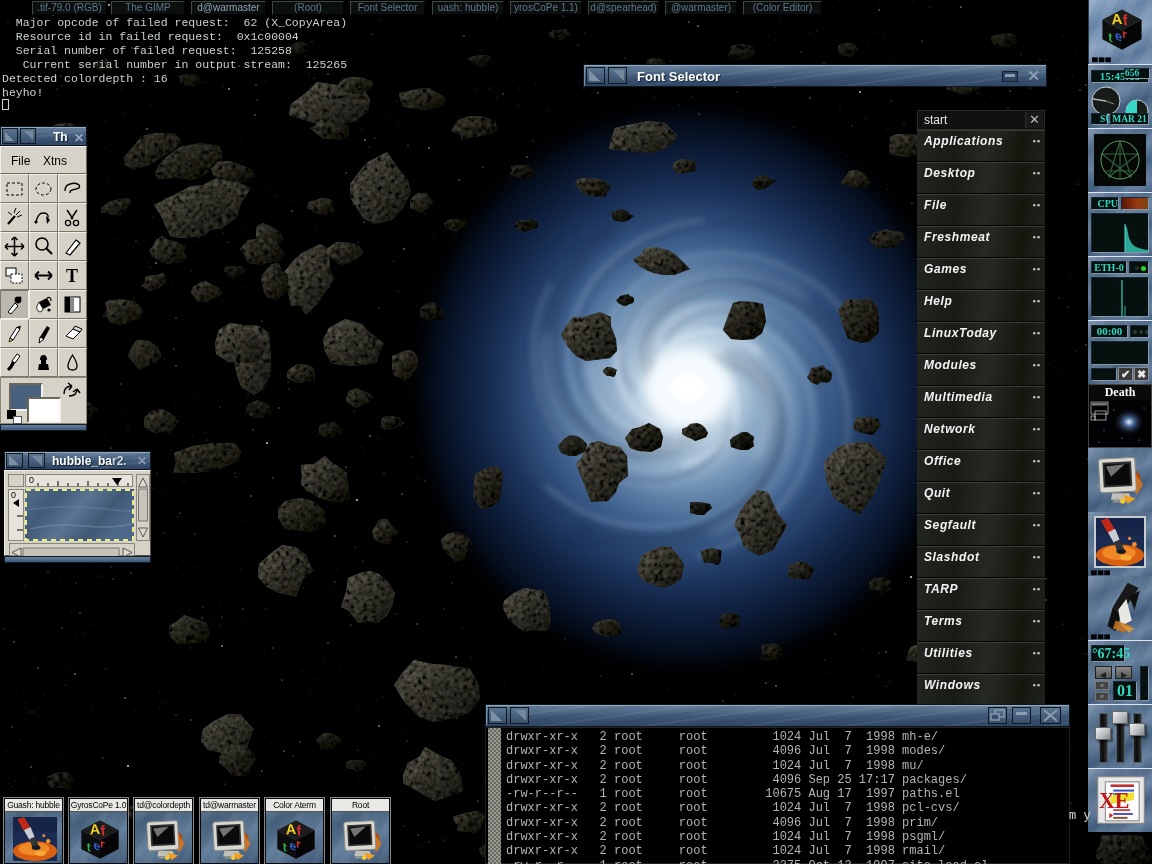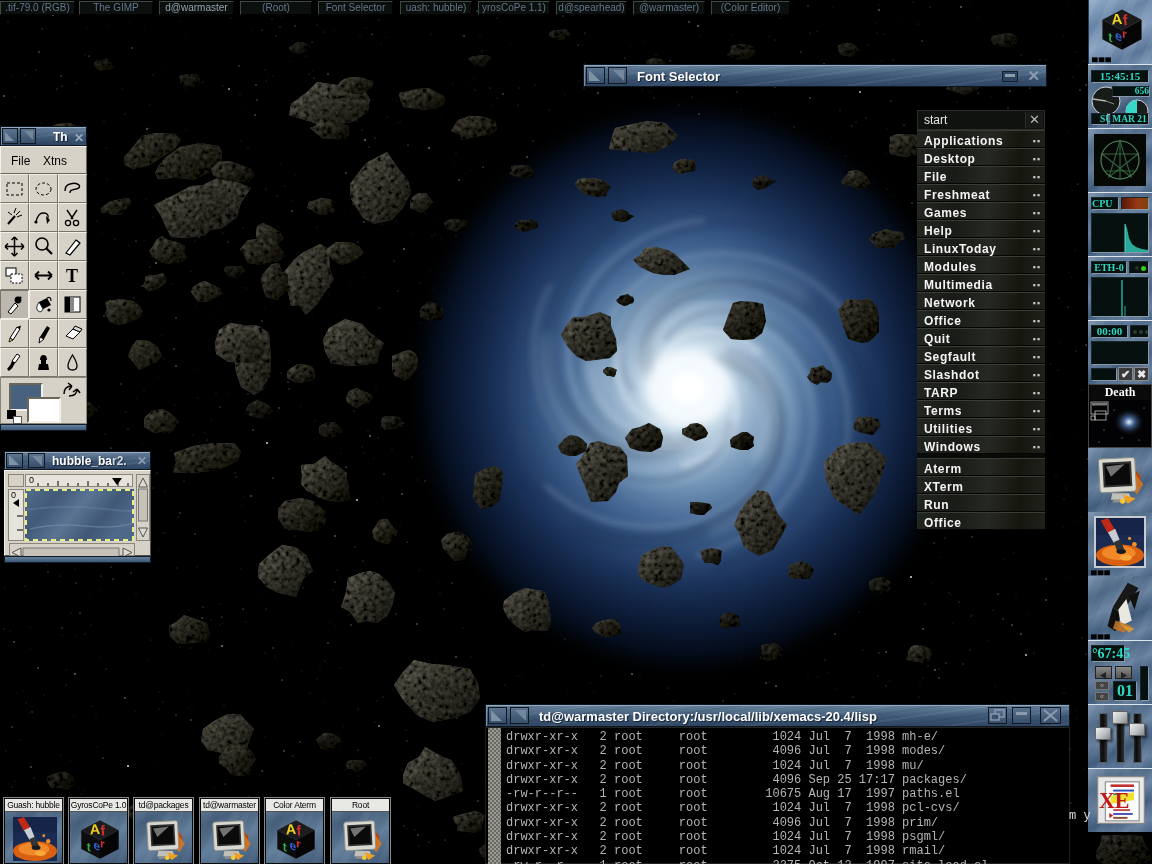--- a/index.html
+++ b/index.html
@@ -1,28 +1,28 @@
 <!DOCTYPE html>
 <html><head><meta charset="utf-8"><style>
 *{margin:0;padding:0;box-sizing:border-box;}
 html,body{width:1152px;height:864px;overflow:hidden;background:#000;font-family:"Liberation Sans",sans-serif;}
 #scene{position:relative;width:1152px;height:864px;overflow:hidden;}
 #bg{position:absolute;left:0;top:0;}
 #taskbar{position:absolute;left:0;top:0;height:16px;width:792px;}
-.tbtn{position:absolute;top:1px;height:14px;background:#0b100e;border:1px solid;border-color:#3d4a44 #000 #000 #3d4a44;color:#61758a;font-size:10px;line-height:12px;text-align:center;overflow:hidden;white-space:nowrap;}
+.tbtn{position:absolute;top:1px;height:14px;background:#0b100e;border:1px solid;border-color:#3d4a44 #000 #000 #3d4a44;color:#61758a;font-size:10px;line-height:12px;text-align:center;overflow:hidden;white-space:nowrap;margin-left:32px;}
 #errtext{position:absolute;left:2px;top:16px;color:#c9d2ce;font-family:"Liberation Mono",monospace;font-size:11.5px;line-height:13.9px;white-space:pre;}
 .wtitle{position:absolute;border:1px solid #0e1620;box-shadow:inset 0 1px 0 #93aabf,inset 1px 0 0 #7890a8;background:repeating-linear-gradient(172deg,rgba(225,235,245,0.07) 0 2px,rgba(225,235,245,0) 2px 7px,rgba(10,20,40,0.08) 7px 9px,rgba(10,20,40,0) 9px 14px),linear-gradient(180deg,#68829e,#3e5876 55%,#2f4564);}
 .wtbtn{position:absolute;top:2px;width:19px;height:17px;border:1px solid #101820;background:linear-gradient(180deg,#5a7490,#394f6c);}
 .tri1{width:0;height:0;border-left:11px solid #7e92a6;border-top:11px solid transparent;position:absolute;left:2px;bottom:2px;}
 .tri2{width:0;height:0;border-right:11px solid #74889c;border-bottom:11px solid transparent;position:absolute;right:2px;top:2px;}
 .wtext{position:absolute;color:#fff;font-weight:bold;font-size:13px;text-shadow:1px 1px 1px #12202e;}
 #smenu{position:absolute;left:917px;top:110px;width:128px;}
 .sm-title{height:20px;background:#101210;border:1px solid #2a2d2a;color:#e8e8e8;font-size:12px;line-height:18px;padding-left:6px;position:relative;}
 .sm-x{position:absolute;right:1px;top:1px;width:18px;height:16px;background:#181a18;color:#b8b8b8;font-size:13px;line-height:15px;text-align:center;border-left:1px solid #2a2d2a;}
-.sm-item{height:18px;background:linear-gradient(100deg,#232520 0%,#191b16 30%,#262822 55%,#15170f 80%,#1f211c 100%);border-top:1px solid #3a3d36;border-bottom:1px solid #050604;color:#f4f4f4;font-size:12px;font-weight:bold;line-height:20px;padding-left:7px;letter-spacing:0.6px;position:relative;}
+.sm-item{height:32px;background:linear-gradient(100deg,#232520 0%,#191b16 30%,#262822 55%,#15170f 80%,#1f211c 100%);border-top:1px solid #3a3d36;border-bottom:1px solid #050604;color:#f4f4f4;font-size:12px;font-weight:bold;line-height:20px;padding-left:7px;letter-spacing:0.6px;position:relative;font-style:italic;}
 .sm-arrow{position:absolute;right:4px;top:7px;color:#c8c8c4;font-size:9px;letter-spacing:1px;line-height:7px;}
 .sm-gap{height:4px;background:rgba(10,10,8,0.85);}
 .tcell{width:29px;height:29px;background:#d6d2c8;border:1px solid;border-color:#f2efe8 #787468 #787468 #f2efe8;position:relative;float:left;}
 #xterm{position:absolute;left:485px;top:704px;width:585px;height:160px;}
 #xterm pre{position:absolute;left:21px;top:26px;color:#b4b4b4;font-family:"Liberation Mono",monospace;font-size:12px;line-height:14.3px;}
 .dtile{position:absolute;left:1088px;width:64px;height:64px;}
 .sky{background:repeating-linear-gradient(115deg,rgba(235,242,250,0.05) 0 7px,rgba(235,242,250,0) 7px 16px,rgba(8,16,40,0.06) 16px 24px,rgba(8,16,40,0) 24px 34px),linear-gradient(155deg,#7b91ad 0%,#526d89 25%,#6d86a3 45%,#415c7c 65%,#67809e 85%,#496485 100%);}
 .inset{position:absolute;background:#06100e;border:1px solid;border-color:#1a2530 #8798a8 #8798a8 #1a2530;color:#2fd8c2;font-family:Liberation Serif, serif;font-weight:bold;}
 .ibox{position:absolute;top:798px;width:59px;height:66px;border:1px solid #0a0a0a;outline:1px solid #888;background:repeating-linear-gradient(115deg,rgba(235,242,250,0.05) 0 7px,rgba(235,242,250,0) 7px 16px,rgba(8,16,40,0.06) 16px 24px,rgba(8,16,40,0) 24px 34px),linear-gradient(155deg,#6d84a0,#48627e 30%,#64809c 60%,#3d5674);}
 .ibox .lab{position:absolute;left:0;top:0;right:0;height:13px;background:#e8e8e4;border-bottom:1px solid #555;color:#000;font-size:8.5px;line-height:13px;text-align:center;letter-spacing:-0.2px;white-space:nowrap;overflow:hidden;}
@@ -2030,20 +2030,27 @@
       <div class="tbtn" style="left:79px;width:74px;color:#61758a">The GIMP</div>
       <div class="tbtn" style="left:159px;width:75px;color:#93a3b3">d@warmaster</div>
       <div class="tbtn" style="left:240px;width:72px;color:#61758a">(Root)</div>
       <div class="tbtn" style="left:318px;width:75px;color:#61758a">Font Selector</div>
       <div class="tbtn" style="left:400px;width:72px;color:#61758a">uash: hubble)</div>
       <div class="tbtn" style="left:478px;width:72px;color:#61758a">yrosCoPe 1.1)</div>
       <div class="tbtn" style="left:556px;width:71px;color:#61758a">d@spearhead)</div>
       <div class="tbtn" style="left:633px;width:72px;color:#61758a">@warmaster)</div>
       <div class="tbtn" style="left:711px;width:79px;color:#61758a">(Color Editor)</div>
     </div>
+<pre id="errtext">  Major opcode of failed request:  62 (X_CopyArea)
+  Resource id in failed request:  0x1c00004
+  Serial number of failed request:  125258
+   Current serial number in output stream:  125265
+Detected colordepth : 16
+heyho!
+<span style="display:inline-block;width:7px;height:11px;border:1px solid #c9d2ce;"></span></pre>
 <div class="wtitle" style="left:583px;top:64px;width:464px;height:23px;">
       <div class="wtbtn" style="left:2px;">
         <div class="tri1"></div>
       </div>
       <div class="wtbtn" style="left:24px;">
         <div class="tri2"></div>
       </div>
       <div class="wtext" style="left:53px;top:4px;">Font Selector</div>
       <div style="position:absolute;right:28px;top:6px;width:16px;height:11px;background:#2e4460;border:1px solid #15202e;">
         <div style="position:absolute;left:2px;top:2px;width:10px;height:3px;background:#8a9cae;"></div>
@@ -2310,21 +2317,20 @@
 <div style="position:absolute;left:0;top:105px;width:147px;height:7px;background:linear-gradient(180deg,#66809c,#3c5878);border:1px solid #101c28;"></div>
 </div>
 <div id="xterm">
 <div class="wtitle" style="left:0;top:0;width:585px;height:23px;">
 <div class="wtbtn" style="left:2px;">
           <div class="tri1"></div>
         </div>
 <div class="wtbtn" style="left:24px;">
           <div class="tri2"></div>
         </div>
-<div class="wtext" style="left:53px;top:4px;">td@warmaster Directory:/usr/local/lib/xemacs-20.4/lisp</div>
 <div class="wtbtn" style="right:62px;width:19px;">
           <svg width="15" height="13" style="position:absolute;left:1px;top:1px;">
             <rect x="5" y="1" width="9" height="7" fill="none" stroke="#8a9cae" stroke-width="1.4"></rect>
             <rect x="1" y="5" width="8" height="6" fill="#3a5070" stroke="#8a9cae" stroke-width="1.4"></rect>
           </svg>
         </div>
 <div class="wtbtn" style="right:38px;width:19px;">
           <div style="position:absolute;left:3px;top:4px;width:11px;height:3px;background:#8a9cae;"></div>
         </div>
 <div class="wtbtn" style="right:8px;width:21px;">
@@ -2370,21 +2376,21 @@
 <polygon points="3,12 20,21 20,38 3,29" fill="#0d0d0d"></polygon>
 <polygon points="37,12 20,21 20,38 37,29" fill="#050505"></polygon>
 <text x="11" y="16" font-family="Liberation Sans,sans-serif" font-weight="bold" font-size="13" fill="#f0d020" transform="rotate(-3 11 16)">A</text>
 <text x="21" y="17" font-family="Liberation Sans,sans-serif" font-weight="bold" font-size="13" fill="#d03030" transform="rotate(-6 21 17)">f</text>
 <text x="8" y="27" font-family="Liberation Sans,sans-serif" font-weight="bold" font-size="11" fill="#30b050" transform="skewY(22)">t</text>
 <text x="14" y="23" font-family="Liberation Sans,sans-serif" font-weight="bold" font-size="11" fill="#3060d0" transform="skewY(22)">e</text>
 <text x="20" y="19" font-family="Liberation Sans,sans-serif" font-weight="bold" font-size="11" fill="#d03030" transform="skewY(22)">r</text>
 </svg></div>
 </div>
     <div class="ibox" style="left:134px;">
-<div class="lab">td@packages</div>
+<div class="lab">td@colordepth</div>
 <div style="position:absolute;left:8px;top:18px;"><svg width="44" height="44" viewBox="0 0 40 40">
 <polygon points="28,8 36,18 33,30 26,22" fill="#b84808"></polygon>
 <polygon points="30,14 38,24 33,32 27,25" fill="#e07818" opacity="0.8"></polygon>
 <polygon points="14,31 27,31 29,36 13,36" fill="#c0c0b8"></polygon>
 <polygon points="15,36 27,36 28,38 14,38" fill="#90908a"></polygon>
 <rect x="4" y="4" width="28" height="26" rx="2" fill="#d8d8d0" transform="rotate(-3 18 17)"></rect>
 <rect x="4" y="4" width="28" height="26" rx="2" fill="none" stroke="#8a8a84" stroke-width="0.8" transform="rotate(-3 18 17)"></rect>
 <rect x="7" y="7" width="22" height="19" fill="#303030" transform="rotate(-3 18 17)"></rect>
 <rect x="8.5" y="8.5" width="19" height="16" fill="#0a0a0a" transform="rotate(-3 18 17)"></rect>
 <polygon points="9.5,10 24,9 13,18" fill="#c8c8c8" opacity="0.55" transform="rotate(-3 18 17)"></polygon>
@@ -2451,42 +2457,42 @@
 </svg></div>
 <div style="position:absolute;left:3px;bottom:2px;color:#000;font-size:8px;letter-spacing:1px;">▄▄▄</div>
 </div>
       <div class="dtile sky" style="top:64px;border-top:1px solid #dde5ee;">
 <div class="inset" style="left:3px;top:5px;width:58px;height:13px;font-size:11px;line-height:11px;text-align:center;letter-spacing:0;">15:45:15</div>
 <svg style="position:absolute;left:2px;top:20px;" width="32" height="32">
           <circle cx="16" cy="16" r="14" fill="#181c18" stroke="#c8d0d8" stroke-width="1"></circle>
           <line x1="16" y1="16" x2="3" y2="14" stroke="#b0b8b0" stroke-width="1.5"></line>
           <line x1="16" y1="16" x2="24" y2="19" stroke="#889088" stroke-width="1"></line>
         </svg>
-<div class="inset" style="right:2px;top:21px;width:38px;height:11px;font-size:9.5px;line-height:9px;text-align:right;">656</div>
+<div class="inset" style="right:2px;top:3px;width:26px;height:11px;font-size:9.5px;line-height:9px;text-align:left;">656</div>
 <svg style="position:absolute;right:3px;top:34px;" width="24" height="24">
           <circle cx="12" cy="12" r="11" fill="#1a1e1a" stroke="#c8d0d8" stroke-width="1"></circle>
           <path d="M12 1 A11 11 0 0 0 12 23 Z" fill="#38d8c8"></path>
         </svg>
 <div class="inset" style="left:3px;bottom:3px;width:17px;height:12px;font-size:9.5px;line-height:10px;text-align:center;padding-left:8px;">SU</div>
 <div class="inset" style="left:22px;bottom:3px;width:39px;height:12px;font-size:9.5px;line-height:10px;text-align:center;">MAR 21</div>
 </div>
       <div class="dtile sky" style="top:128px;border-top:1px solid #dde5ee;">
 <div style="position:absolute;left:6px;top:5px;width:52px;height:52px;background:#060806;">
 <svg width="52" height="52" viewBox="0 0 52 52">
             <g stroke="#478a55" stroke-width="1.1" fill="none" opacity="0.7">
               <circle cx="26" cy="26" r="19"></circle>
               <path d="M26 7 L15 43 L44 20 L8 20 L37 43 Z"></path>
               <path d="M26 45 L26 10 M12 37 L40 37"></path>
             </g>
             <circle cx="26" cy="26" r="19" fill="none" stroke="#78b888" stroke-width="0.7" opacity="0.6"></circle>
           </svg>
 </div>
 </div>
       <div class="dtile sky" style="top:192px;border-top:1px solid #dde5ee;">
-<div class="inset" style="left:3px;top:4px;width:28px;height:13px;font-size:10px;line-height:11px;text-align:left;">CPU</div>
+<div class="inset" style="left:3px;top:4px;width:28px;height:13px;font-size:10px;line-height:11px;text-align:right;">CPU</div>
 <div class="inset" style="right:3px;top:4px;width:28px;height:13px;background:linear-gradient(90deg,#581808,#9a3810 60%,#7a4410);"></div>
 <div class="inset" style="left:3px;top:20px;width:58px;height:40px;">
 <svg width="56" height="38">
             <path d="M0 38 L33 38 L33 10 L35 14 L37 24 L40 30 L44 33 L50 35 L56 36 L56 38 Z" fill="#2aa898"></path>
             <path d="M33 10 L33 38" stroke="#58d8c8" stroke-width="1"></path>
           </svg>
 </div>
 </div>
       <div class="dtile sky" style="top:256px;border-top:1px solid #dde5ee;">
 <div class="inset" style="left:3px;top:4px;width:36px;height:13px;font-size:10px;line-height:11px;text-align:center;">ETH-0</div>

